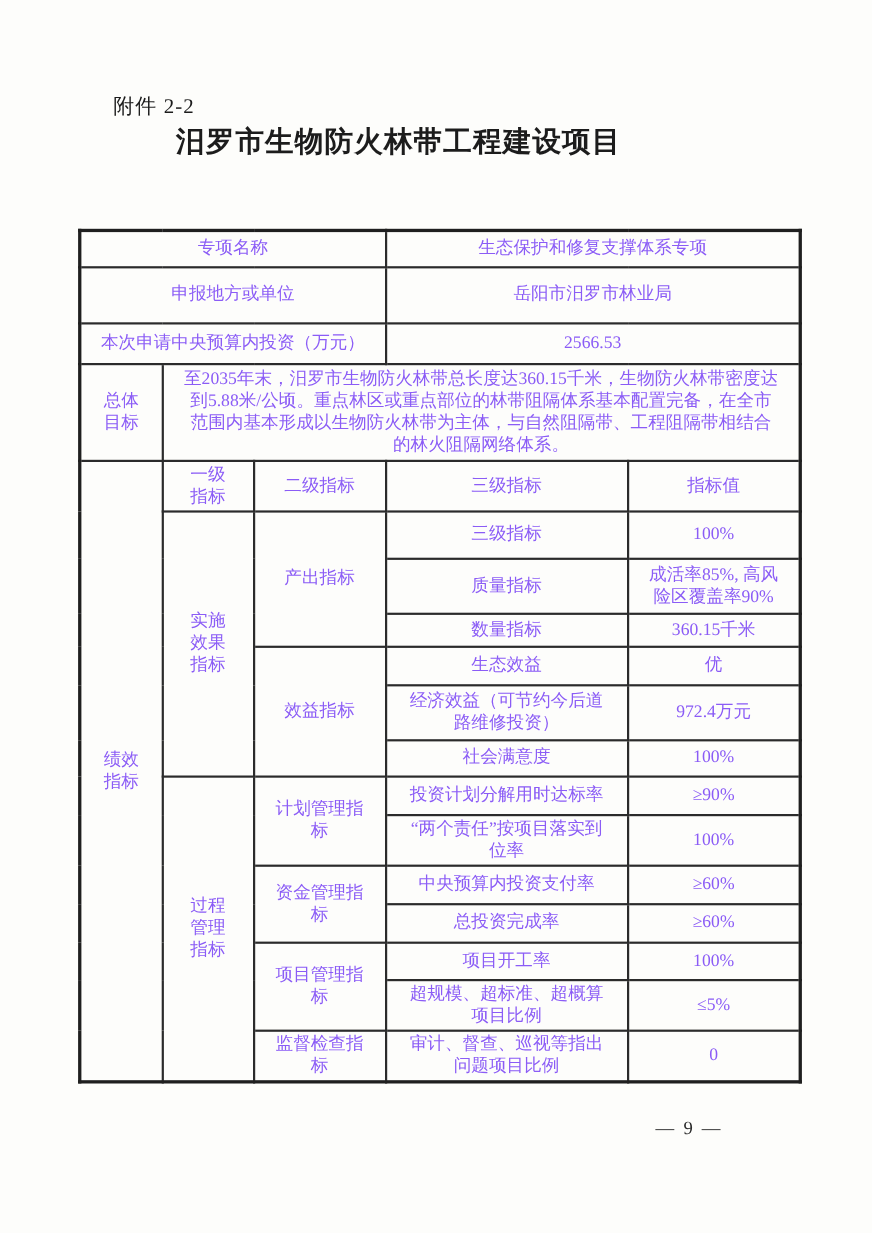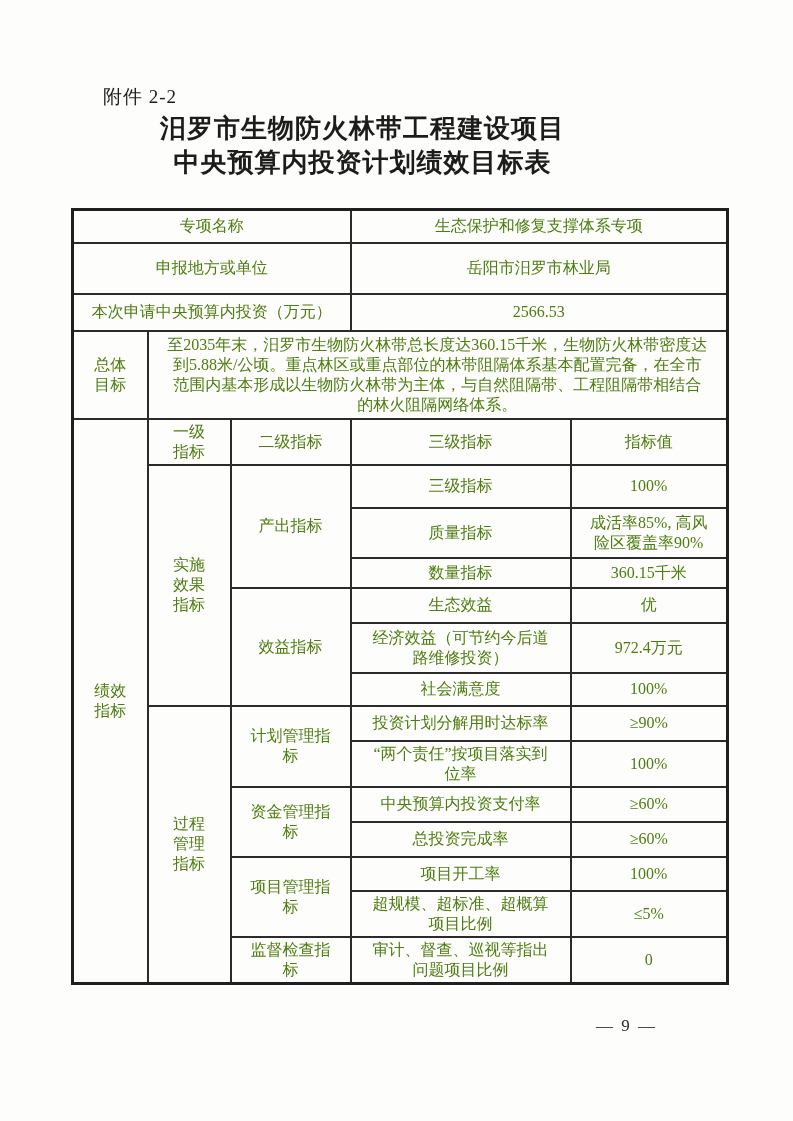--- a/index.html
+++ b/index.html
@@ -32,21 +32,21 @@
     position:absolute; left:71px; top:208px;
     width:655px;
     border-collapse:collapse; table-layout:fixed;
     border:3px solid #1f1f1f;
   }
   table.main td {
     border:2px solid #2b2b2b;
     text-align:center; vertical-align:middle;
     font-size:16px; line-height:20px;
     padding:2px 17px;
-    color:#4d7c0f;
+    color:#8b5cf6;
   }
   td.goal-text {
     text-align:justify;
     padding:5px 10px 5px 11px;
     font-size:16px; line-height:21.5px;
   }
   .pre { white-space:pre-line; line-height:23px; }
   td.small-val { font-size:12px; line-height:17px; padding:2px 3px; }
   .page-number {
     position:absolute; left:596px; top:1016px;
@@ -56,21 +56,20 @@
 </style>
 </head>
 <body>
 
 <div class="page">
 
   <div class="attachment-label">附件 2-2</div>
 
   <div class="doc-title">
     <div>汨罗市生物防火林带工程建设项目</div>
-    <div>中央预算内投资计划绩效目标表</div>
   </div>
 
 
   <table class="main">
     <colgroup>
       <col style="width:75px">
         <col style="width:83px">
         <col style="width:120px">
         <col style="width:220px">
         <col style="width:157px">

